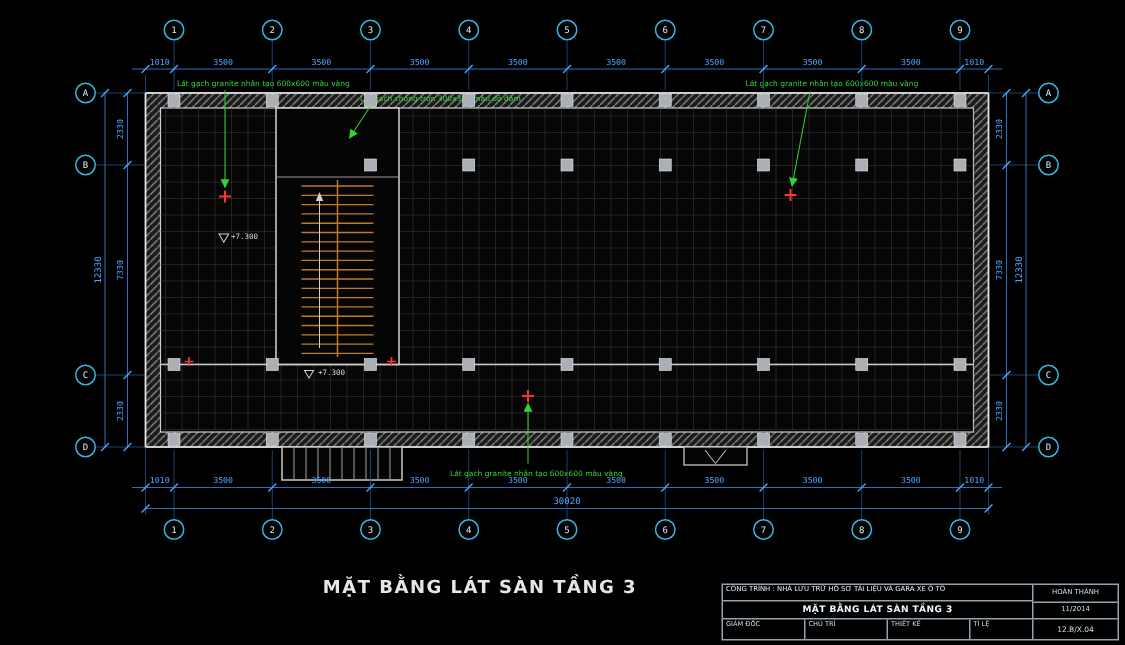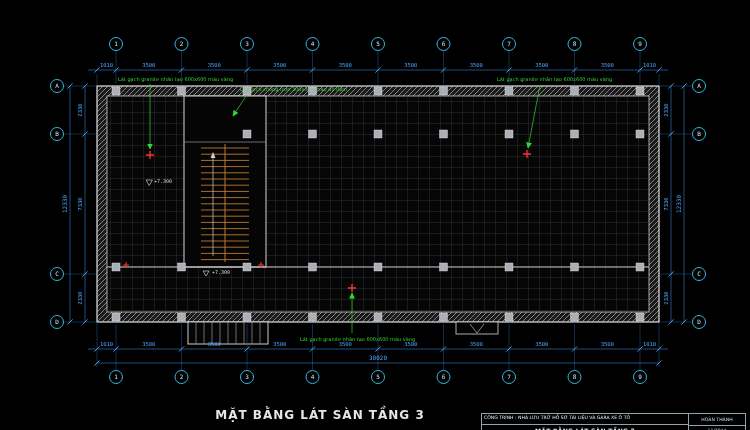--- a/index.html
+++ b/index.html
@@ -22,21 +22,21 @@
   .tb-date{flex:1;display:flex;align-items:center;justify-content:center;}
   .tb-bottom{height:13px;display:flex;font-size:4.4px;}
   .tb-cell{border-right:1px solid #8fa3b0;padding:1px 2px;white-space:nowrap;overflow:hidden;}
   .tb-c1,.tb-c2,.tb-c3{width:50px;}
   .tb-c4{flex:1;}
   .tb-c5{width:52px;border-right:none;display:flex;align-items:center;justify-content:center;font-size:5px;}
 </style>
 </head>
 <body>
 
-<div style="position:absolute;inset:0;margin-top:24px;">
+<div style="position:absolute;inset:0;">
 <svg id="plan-svg" width="750" height="430" viewBox="0 0 750 430">
   <defs>
     <pattern id="tiles" width="11" height="11" patternUnits="userSpaceOnUse">
       <path d="M0 0H11M0 0V11" stroke="#3d3d3d" stroke-width="0.7" fill="none"></path>
     </pattern>
     <pattern id="wallhatch" width="5" height="5" patternUnits="userSpaceOnUse">
       <rect width="5" height="5" fill="#1a1a1a"></rect>
       <path d="M0 5L5 0" stroke="#8e8e8e" stroke-width="0.9"></path>
     </pattern>
     <marker id="arr" markerWidth="7" markerHeight="7" refX="5.5" refY="3" orient="auto" markerUnits="userSpaceOnUse">

